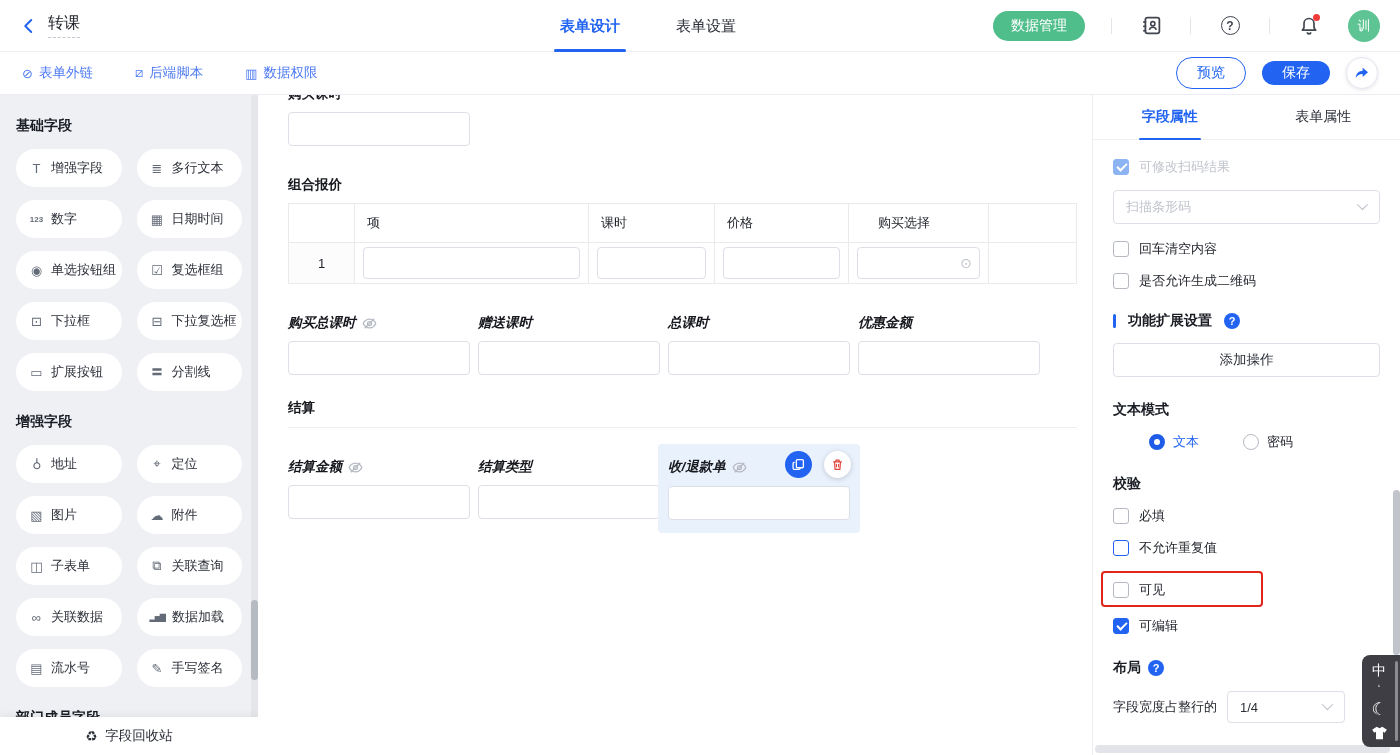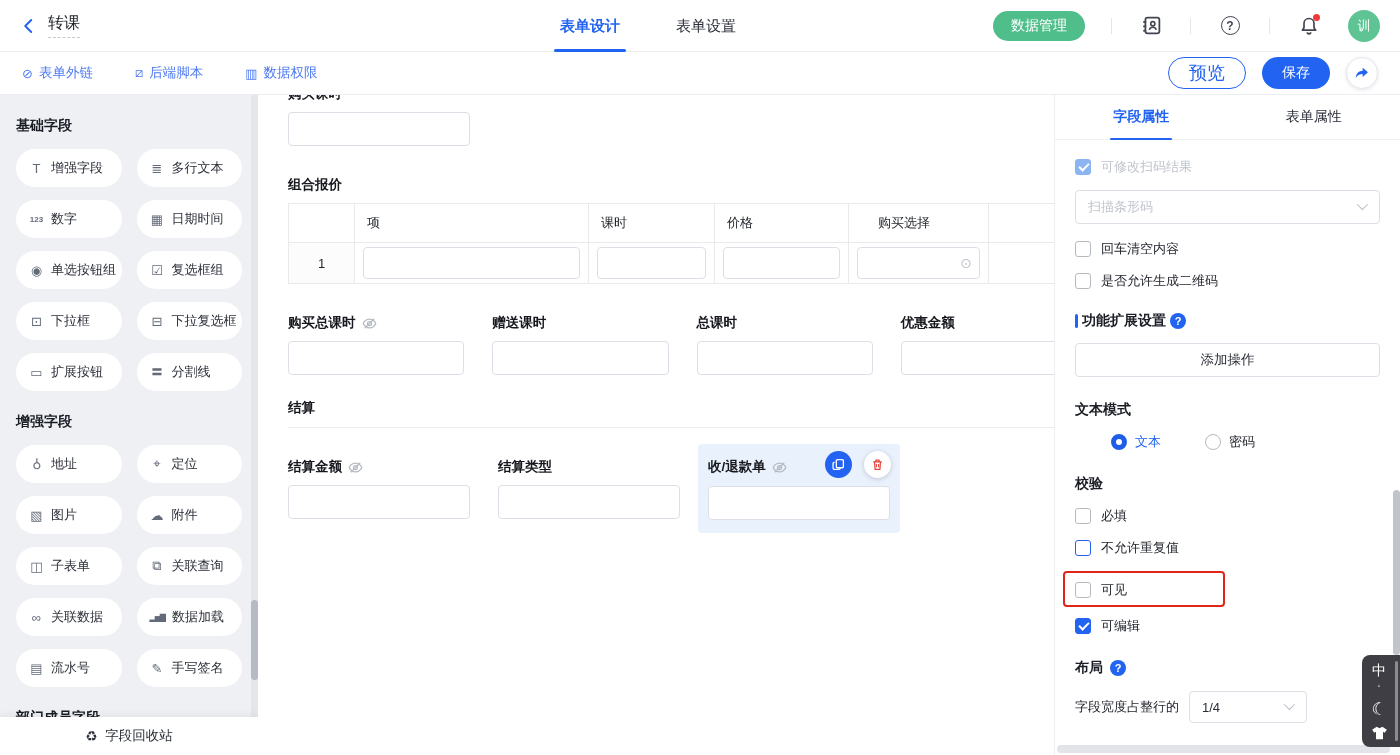--- a/index.html
+++ b/index.html
@@ -21,22 +21,22 @@
   .hicon { width:26px; height:26px; display:flex; align-items:center; justify-content:center; cursor:pointer; position:relative; }
   .qcircle { width:19px; height:19px; border-radius:50%; border:1.6px solid #41454f; color:#41454f; font-size:12px; font-weight:700; display:flex; align-items:center; justify-content:center; }
   .reddot { position:absolute; top:1px; right:2px; width:7px; height:7px; background:#f03a3a; border-radius:50%; }
   .avatar { width:32px; height:32px; border-radius:50%; background:#5fc494; color:#fff; font-size:13px; display:flex; align-items:center; justify-content:center; }
 
   
   .tbar { position:absolute; top:52px; left:0; right:0; height:43px; background:#fff; border-bottom:1px solid #ebedf2; display:flex; align-items:center; padding:0 22px; z-index:25; }
   .tlink { display:flex; align-items:center; gap:6px; color:#4c79f2; font-size:13.5px; margin-right:42px; cursor:pointer; }
   .tlink .ic { font-size:13px; color:#4c79f2; }
   .tbtns { margin-left:auto; display:flex; align-items:center; gap:16px; }
-  .previewbtn { height:32px; padding:0 20px; border-radius:17px; border:1px solid #2264f1; color:#2264f1; background:#fff; font-size:18px; cursor:pointer; }
-  .savebtn { height:32px; padding:0 20px; border-radius:17px; border:none; color:#fff; background:#2264f1; font-size:14px; cursor:pointer; }
+  .previewbtn { height:32px; padding:0 20px; border-radius:17px; border:1px solid #2264f1; color:#2264f1; background:#fff; font-size:14px; cursor:pointer; }
+  .savebtn { height:24px; padding:0 20px; border-radius:17px; border:none; color:#fff; background:#2264f1; font-size:14px; cursor:pointer; }
   .sharebtn { width:32px; height:32px; border-radius:50%; background:#fff; border:1px solid #e3e7f0; box-shadow:0 1px 4px rgba(0,0,0,.10); display:flex; align-items:center; justify-content:center; cursor:pointer; }
 
   
   .sidebar { position:absolute; top:95px; left:0; bottom:0; width:258px; background:#eef0f4; overflow:hidden; }
   .sect { font-size:14px; font-weight:700; color:#1b1e25; margin:22px 16px 14px; }
   .pillgrid { display:grid; grid-template-columns:1fr 1fr; gap:13px 15px; padding:0 16px; }
   .pill { height:38px; background:#fff; border-radius:19px; display:flex; align-items:center; gap:7px; padding:0 13px; font-size:13px; color:#2b2f38; cursor:grab; white-space:nowrap; overflow:hidden; }
   .picon { color:#646b78; font-size:13px; min-width:15px; text-align:center; flex:none; }
   .picon.tiny { font-size:8px; letter-spacing:0; font-weight:700; }
   .picon.bars { font-size:8px; letter-spacing:-1px; }
@@ -44,56 +44,56 @@
   .recyclebar { position:absolute; left:0; right:0; bottom:0; height:38px; background:#fff; box-shadow:0 -2px 8px rgba(0,0,0,.06); display:flex; align-items:center; justify-content:center; gap:8px; font-size:13.5px; color:#2b2f38; cursor:pointer; z-index:5; }
   .sb-track { position:absolute; top:0; right:0; width:7px; bottom:38px; background:#e4e6ea; }
   .sb-thumb { position:absolute; right:0; width:7px; border-radius:4px; background:#b6bac2; }
 
   
   .canvas { position:absolute; top:95px; left:258px; width:852px; bottom:0; background:#fff; overflow:hidden; padding:0 0 0 30px; }
   .cw { width:789px; }
   .flab { display:flex; align-items:center; gap:6px; font-size:13.5px; font-weight:700; color:#16181d; margin-bottom:9px; }
   .inp { height:34px; width:100%; border:1px solid #dcdfe6; border-radius:4px; background:#fff; }
   .fld { width:182px; }
-  .frow { display:flex; gap:28px; }
+  .frow { display:flex; gap:8px;font-style:italic; }
   .topfld { margin-top:-10px; width:182px; }
   
   .tbl { width:789px; border:1px solid #e8eaec; border-collapse:collapse; margin-top:5px; }
   .tbl th, .tbl td { border:1px solid #e8eaec; font-weight:400; text-align:left; font-size:13px; color:#1f2329; }
   .tbl th { height:39px; padding:0 12px; background:#fff; }
   .tbl td { height:41px; padding:4px 8px; }
   .idxh { width:66px; }
   .idxc { text-align:center !important; color:#4e5563; background:#fcfcfd; }
   .cinp { position:relative; }
   .cinp .inp { height:32px; }
   .radic { position:absolute; right:16px; top:50%; transform:translateY(-50%); color:#c0c4cc; font-size:14px; }
   .divline { border:none; border-top:1px solid #ebedf0; margin-top:10px; width:789px; }
   .selwrap { position:relative; background:#e9f1fd; border-radius:4px; padding:14px 10px 13px; margin:-14px -10px -13px; width:202px; }
   .fab { position:absolute; width:27px; height:27px; border-radius:50%; display:flex; align-items:center; justify-content:center; cursor:pointer; }
   .fab.copy { background:#2264f1; right:48px; top:7px; }
   .fab.del { background:#fff; right:9px; top:7px; box-shadow:0 1px 5px rgba(0,0,0,.18); }
   .cv-thumb { position:absolute; right:2px; top:268px; width:7px; height:85px; border-radius:4px; background:#c4c8d0; }
 
   
-  .panel { position:absolute; top:95px; right:0; bottom:0; width:346px; background:#fff; border-left:1px solid #eceef2; overflow:hidden; }
+  .panel { position:absolute; top:95px; right:0; bottom:0; width:308px; background:#fff; border-left:1px solid #eceef2; overflow:hidden; }
   .ptabs { display:flex; height:45px; border-bottom:1px solid #eef0f3; }
   .ptab { flex:1; display:flex; align-items:center; justify-content:center; font-size:14px; color:#2a2e38; cursor:pointer; position:relative; }
   .ptab.active { color:#2264f1; font-weight:600; }
   .ptab.active::after { content:""; position:absolute; bottom:-1px; left:50%; transform:translateX(-50%); width:62px; height:2.5px; background:#2264f1; border-radius:2px; }
   .pbody { padding:18px 20px 0; }
   .cbrow { display:flex; align-items:center; gap:10px; margin-bottom:14px; cursor:pointer; }
   .cb { width:16px; height:16px; border:1px solid #b5bac1; border-radius:3px; background:#fff; flex:none; }
   .cb.blueborder { border-color:#2264f1; }
   .cb.checked { background:#2264f1; border-color:#2264f1; }
   .cb.discheck { background:#8cb4f3; border-color:#8cb4f3; }
   .cb.checked::after, .cb.discheck::after { content:""; display:block; width:8px; height:4px; border-left:2px solid #fff; border-bottom:2px solid #fff; transform:rotate(-45deg); margin:3px 0 0 2.5px; }
   .graylbl { color:#c0c4cc; }
   .selbox { height:34px; border:1px solid #dcdfe6; border-radius:4px; display:flex; align-items:center; padding:0 12px; color:#c0c4cc; margin-bottom:16px; cursor:pointer; position:relative; }
   .chev { width:8px; height:8px; border-right:1.6px solid #b8bcc4; border-bottom:1.6px solid #b8bcc4; transform:rotate(45deg) translateY(-2px); position:absolute; right:14px; top:11px; }
-  .sechead { display:flex; align-items:center; gap:4px; font-size:14px; font-weight:700; color:#1b1e25; margin:22px 0 13px; }
+  .sechead { display:flex; align-items:center; gap:12px; font-size:14px; font-weight:700; color:#1b1e25; margin:22px 0 13px; }
   .secbar { width:3px; height:14px; background:#2264f1; border-radius:2px; }
   .qblue { width:16px; height:16px; border-radius:50%; background:#2264f1; color:#fff; font-size:11px; font-weight:700; display:inline-flex; align-items:center; justify-content:center; }
   .addbtn { width:100%; height:34px; border:1px solid #dcdfe6; border-radius:4px; background:#fff; font-size:13.5px; color:#2b2f38; cursor:pointer; }
   .ptitle { font-size:14px; font-weight:700; color:#1b1e25; margin:24px 0 14px; display:flex; align-items:center; gap:7px; }
   .radrow { display:flex; align-items:center; gap:44px; margin:4px 0 6px 36px; }
   .rlabel { display:flex; align-items:center; gap:8px; cursor:pointer; }
   .rad { width:16px; height:16px; border-radius:50%; border:1px solid #b5bac1; background:#fff; flex:none; }
   .rad.sel { border:5px solid #1f5de8; }
   .bluetext { color:#2264f1; }
   .redbox { border:2.5px solid #e0251b; border-radius:4px; padding:8px 10px 6px; margin:0 0 10px -12px; width:162px; }

